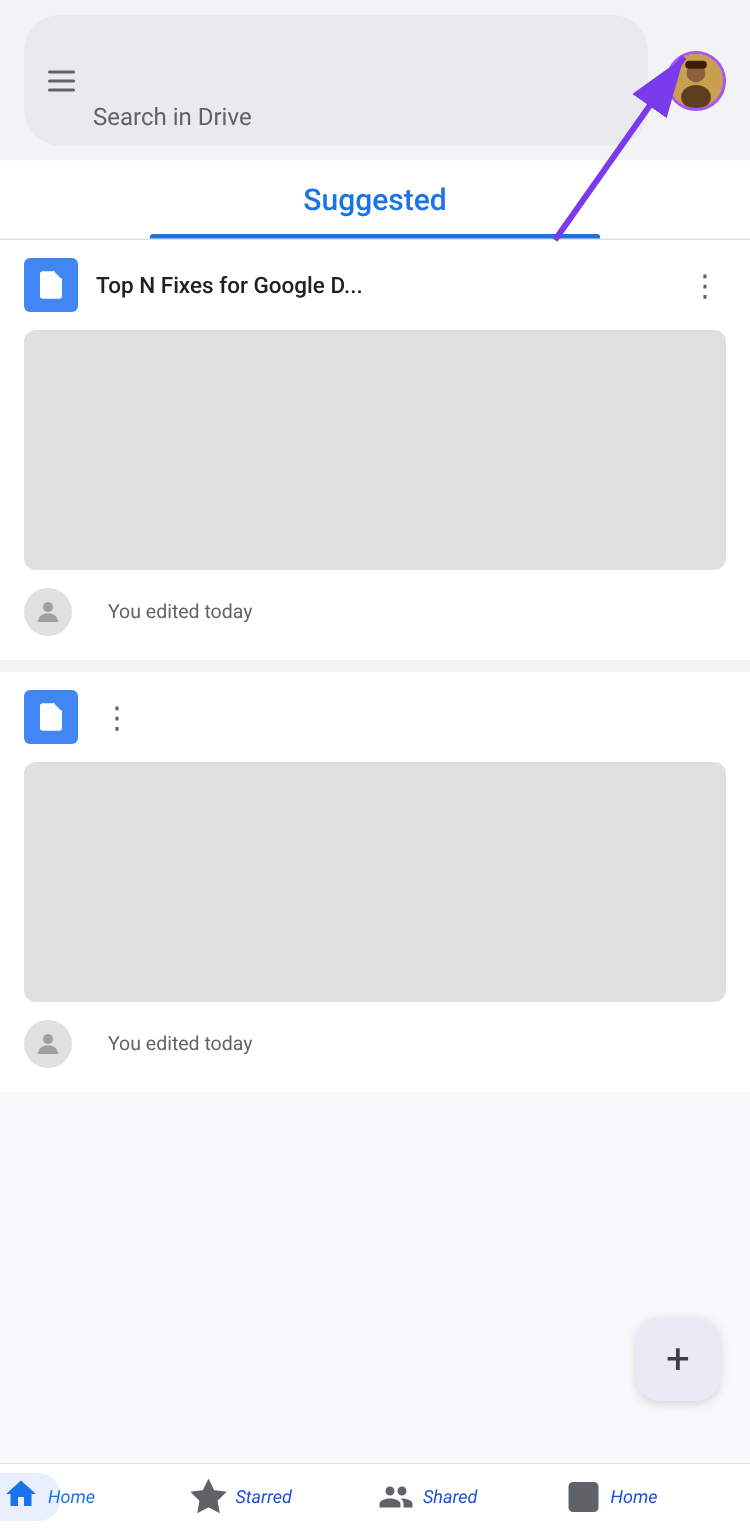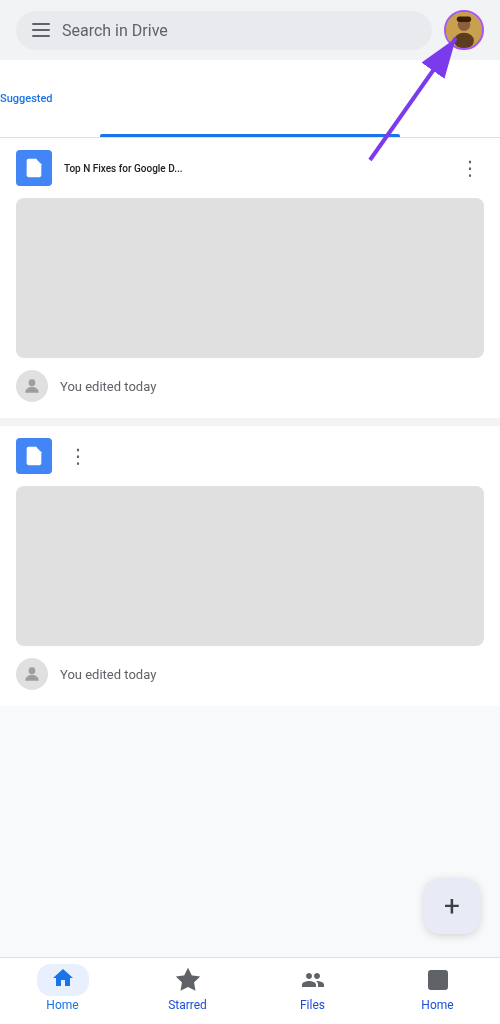--- a/index.html
+++ b/index.html
@@ -38,20 +38,21 @@
     .hamburger-icon span {
       display: block;
       width: 18px;
       height: 2px;
       background: #5f6368;
       border-radius: 1px;
     }
     .search-text {
       color: #5f6368;
       font-size: 16px;
+      margin-top: 48px;
     }
     .avatar {
       width: 40px;
       height: 40px;
       border-radius: 50%;
       overflow: hidden;
       flex-shrink: 0;
       background: #ccc;
       border: 2px solid #a855f7;
     }
@@ -66,23 +67,23 @@
     }
 
     
     .tabs {
       background: #fff;
       display: flex;
       border-bottom: 1px solid #e0e0e0;
     }
     .tab {
       flex: 1;
-      text-align: left;
-      padding: 32px 0;
-      font-size: 11px;
+      text-align: center;
+      padding: 14px 0;
+      font-size: 20px;
       color: #5f6368;
       position: relative;
       cursor: pointer;
     }
     .tab.active {
       color: #1a73e8;
       font-weight: 500;
     }
     .tab.active::after {
       content: '';
@@ -122,40 +123,40 @@
       align-items: center;
       justify-content: center;
     }
     .doc-icon svg {
       width: 22px;
       height: 22px;
       fill: white;
     }
     .file-name {
       flex: 1;
-      font-size: 10px;
+      font-size: 15px;
       font-weight: 500;
       color: #202124;
     }
     .more-icon {
       color: #5f6368;
       font-size: 20px;
       cursor: pointer;
       padding: 4px;
     }
     .file-preview {
       background: #e0e0e0;
       border-radius: 8px;
       height: 160px;
       width: 100%;
     }
     .file-meta {
       display: flex;
       align-items: center;
-      gap: 12px;
+      gap: 24px;
       margin-top: 12px;
     }
     .user-avatar-small {
       width: 32px;
       height: 32px;
       border-radius: 50%;
       background: #e0e0e0;
       display: flex;
       align-items: center;
       justify-content: center;
@@ -200,24 +201,25 @@
       left: 0;
       width: 500px;
       background: #fff;
       border-top: 1px solid #e0e0e0;
       display: flex;
       padding: 8px 0 12px;
     }
     .nav-item {
       flex: 1;
       display: flex;
-      flex-direction: column;
+      flex-direction: row;
       align-items: center;
       gap: 4px;
       cursor: pointer;
+      font-style: italic;
     }
     .nav-icon {
       width: 28px;
       height: 28px;
       display: flex;
       align-items: center;
       justify-content: center;
     }
     .nav-label {
       font-size: 12px;
@@ -375,21 +377,21 @@
     </div>
     <span class="nav-label">Starred</span>
   </div>
 
   <div class="nav-item">
     <div class="nav-icon">
       <svg width="24" height="24" viewBox="0 0 24 24" xmlns="http://www.w3.org/2000/svg" fill="#5f6368">
         <path d="M16 11c1.66 0 2.99-1.34 2.99-3S17.66 5 16 5c-1.66 0-3 1.34-3 3s1.34 3 3 3zm-8 0c1.66 0 2.99-1.34 2.99-3S9.66 5 8 5C6.34 5 5 6.34 5 8s1.34 3 3 3zm0 2c-2.33 0-7 1.17-7 3.5V19h14v-2.5c0-2.33-4.67-3.5-7-3.5zm8 0c-.29 0-.62.02-.97.05 1.16.84 1.97 1.97 1.97 3.45V19h6v-2.5c0-2.33-4.67-3.5-7-3.5z"></path>
       </svg>
     </div>
-    <span class="nav-label">Files</span>
+    <span class="nav-label">Shared</span>
   </div>
 
   <div class="nav-item">
     <div class="nav-icon">
       <svg width="24" height="24" viewBox="0 0 24 24" xmlns="http://www.w3.org/2000/svg" fill="none" stroke="#5f6368" stroke-width="2">
         <rect x="3" y="3" width="18" height="18" rx="2" ry="2"></rect>
         <line x1="3" y1="9" x2="21" y2="9"></line>
       </svg>
     </div>
     <span class="nav-label">Home</span>

